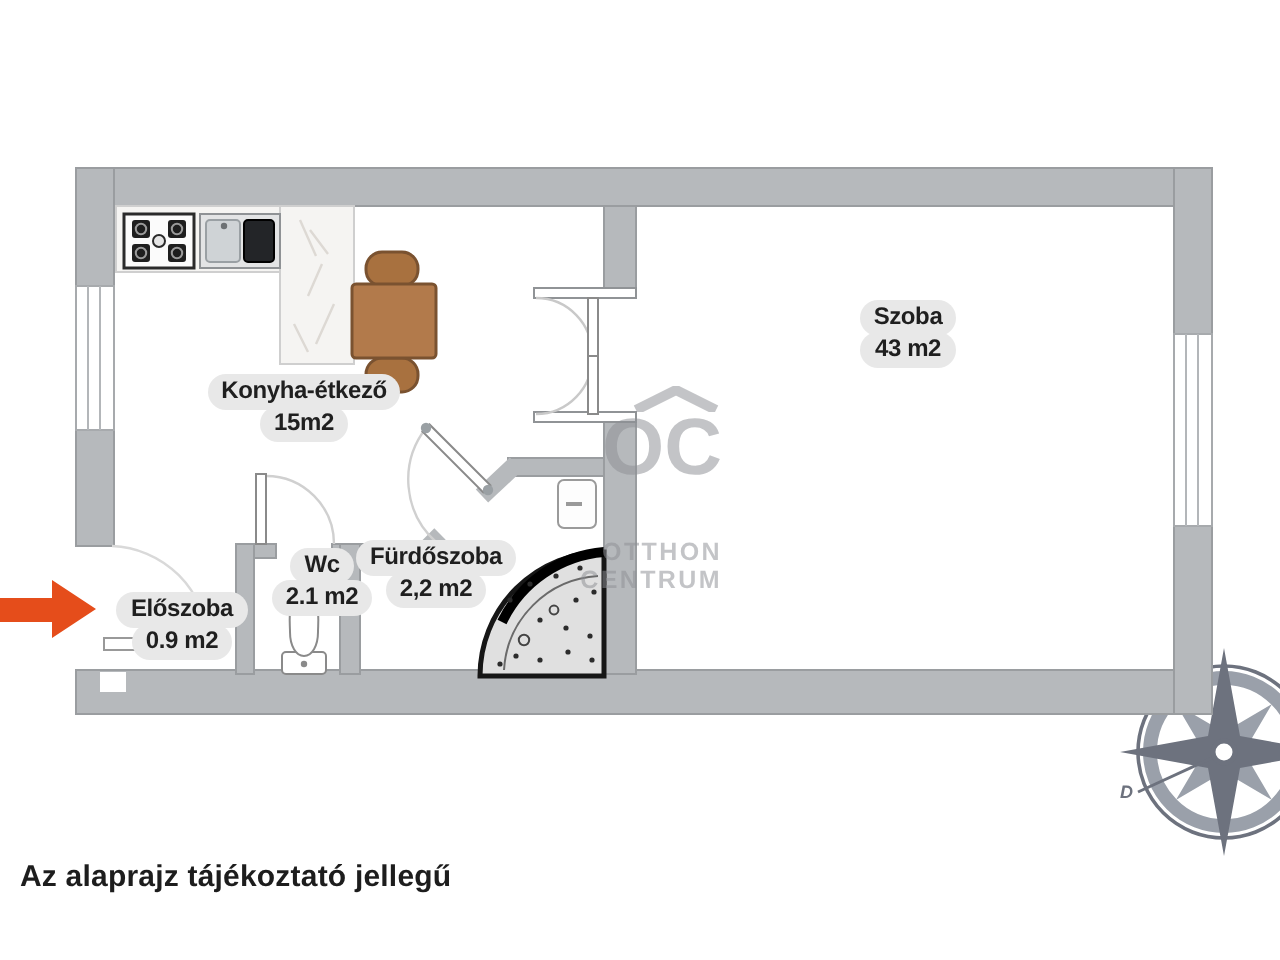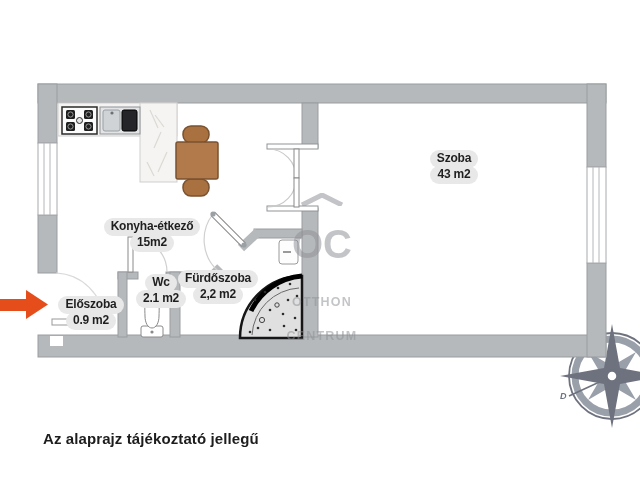--- a/index.html
+++ b/index.html
@@ -5,26 +5,26 @@
   html,body{margin:0;padding:0;background:#fff;}
   #canvas{position:relative;width:640px;height:480px;background:#ffffff;overflow:hidden;
           font-family:"Liberation Sans",sans-serif;}
   #plan-svg{position:absolute;left:0;top:0;z-index:1;}
   .room-label{position:absolute;display:flex;flex-direction:column;align-items:center;z-index:5;}
   .room-label span{background:var(--label-bg);border-radius:9px;padding:1px 7px 2px;
       font-weight:bold;font-size:12px;letter-spacing:-0.2px;color:var(--text);
       line-height:1.25;white-space:nowrap;}
   .room-label span + span{margin-top:-2px;}
   .watermark{position:absolute;left:283px;top:193px;width:78px;display:flex;flex-direction:column;
-      align-items:center;color:var(--watermark);opacity:0.52;z-index:4;pointer-events:none;gap:20px;}
+      align-items:flex-end;color:var(--watermark);opacity:0.52;z-index:4;pointer-events:none;}
   .watermark .wm-initials{font-size:40px;font-weight:bold;line-height:0.92;letter-spacing:0px;}
   .watermark .wm-line{font-size:12.5px;font-weight:bold;letter-spacing:1.2px;line-height:1.15;}
-  .watermark .wm-line.first{margin-top:12px;}
+  .watermark .wm-line.first{margin-top:26px;}
   .disclaimer{position:absolute;left:10px;top:430px;font-size:15px;font-weight:bold;
-      color:#1d1d1d;z-index:5;letter-spacing:0.1px;margin-left:33px;}
+      color:#1d1d1d;z-index:5;letter-spacing:0.1px;}
   .compass-d{position:absolute;left:560px;top:391px;font-size:9px;font-weight:bold;
       font-style:italic;color:var(--compass);z-index:2;}
 </style>
 </head>
 <body>
 
 <div id="canvas">
 
   <svg id="plan-svg" width="640" height="480" viewBox="0 0 640 480">
 
@@ -157,21 +157,21 @@
         <circle cx="295" cy="318" r="1.3"></circle>
           <circle cx="296" cy="330" r="1.3"></circle>
         <circle cx="250" cy="332" r="1.3"></circle>
           <circle cx="283" cy="314" r="1.3"></circle>
       </g>
     </g>
 
     <polygon points="0,299 26,299 26,290 48,304.5 26,319 26,311 0,311" fill="var(--arrow)"></polygon>
   </svg>
 
-  <div class="room-label" style="left:104px;top:218px;width:96px">
+  <div class="room-label" style="left:104px;top:187px;width:96px">
     <span>Konyha-étkező</span>
     <span>15m2</span>
   </div>
   <div class="room-label" style="left:424px;top:150px;width:60px">
     <span>Szoba</span>
     <span>43 m2</span>
   </div>
   <div class="room-label" style="left:58px;top:296px;width:66px">
     <span>Előszoba</span>
     <span>0.9 m2</span>

